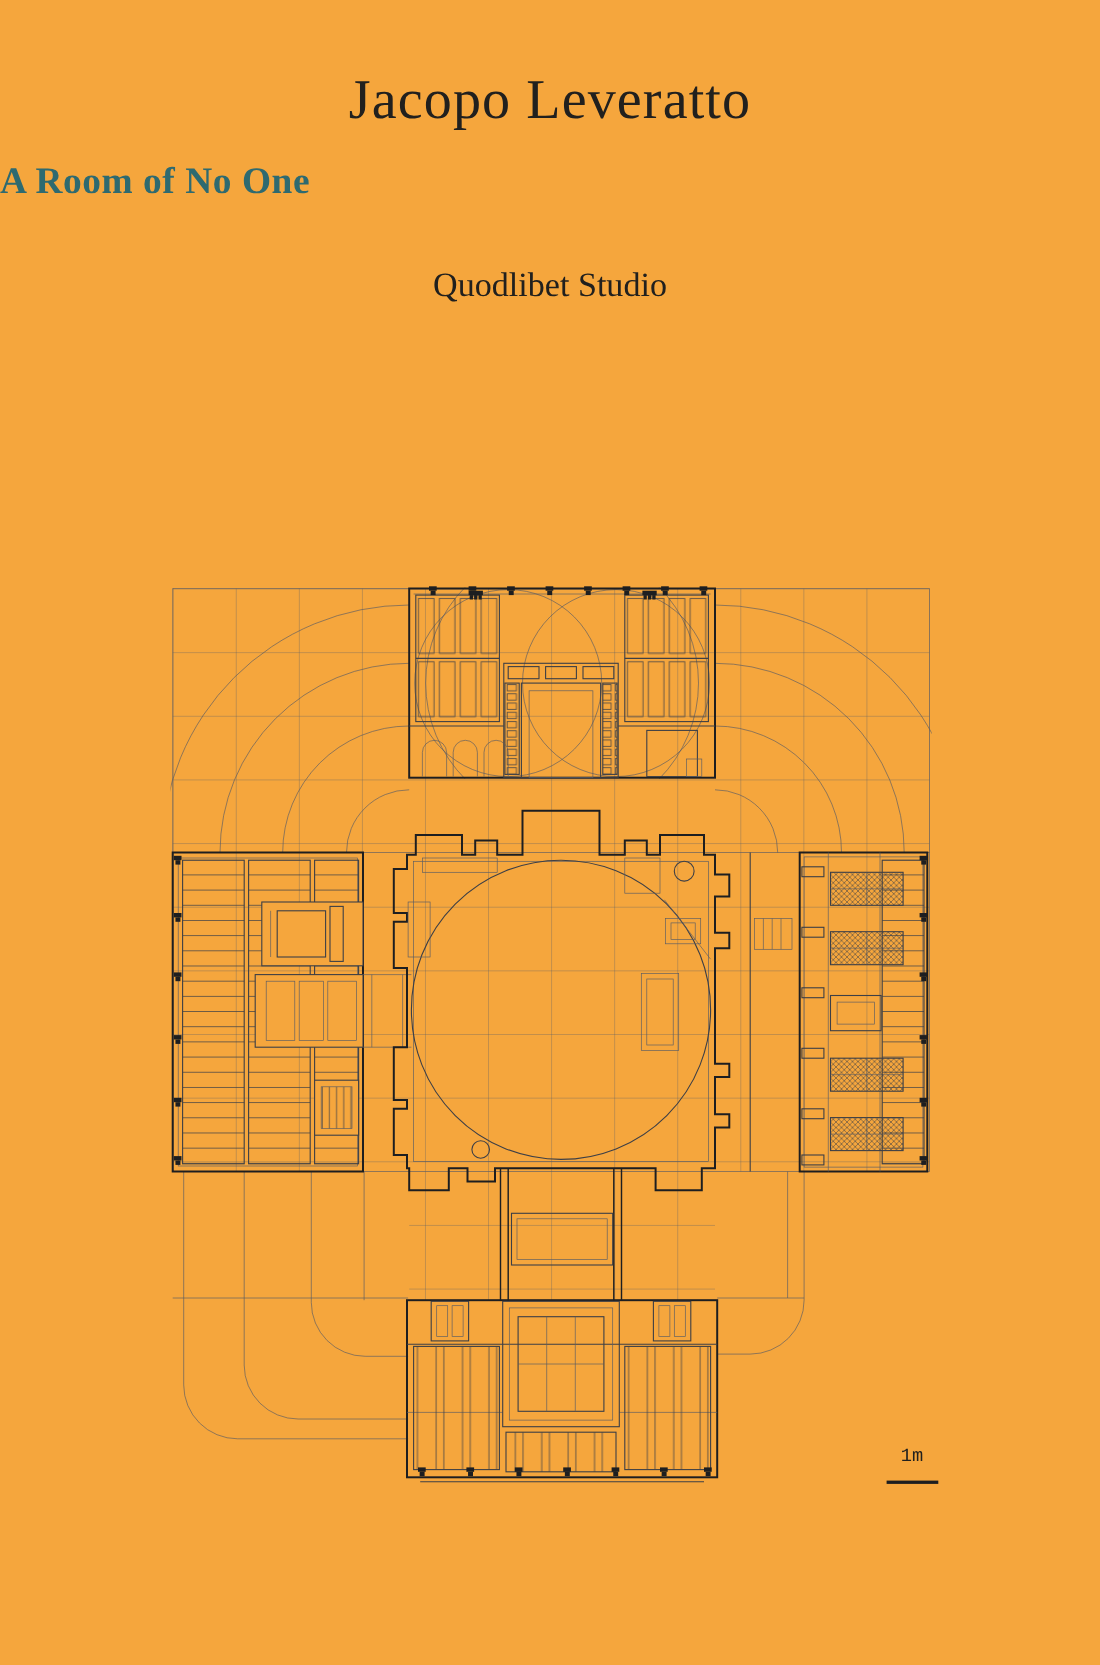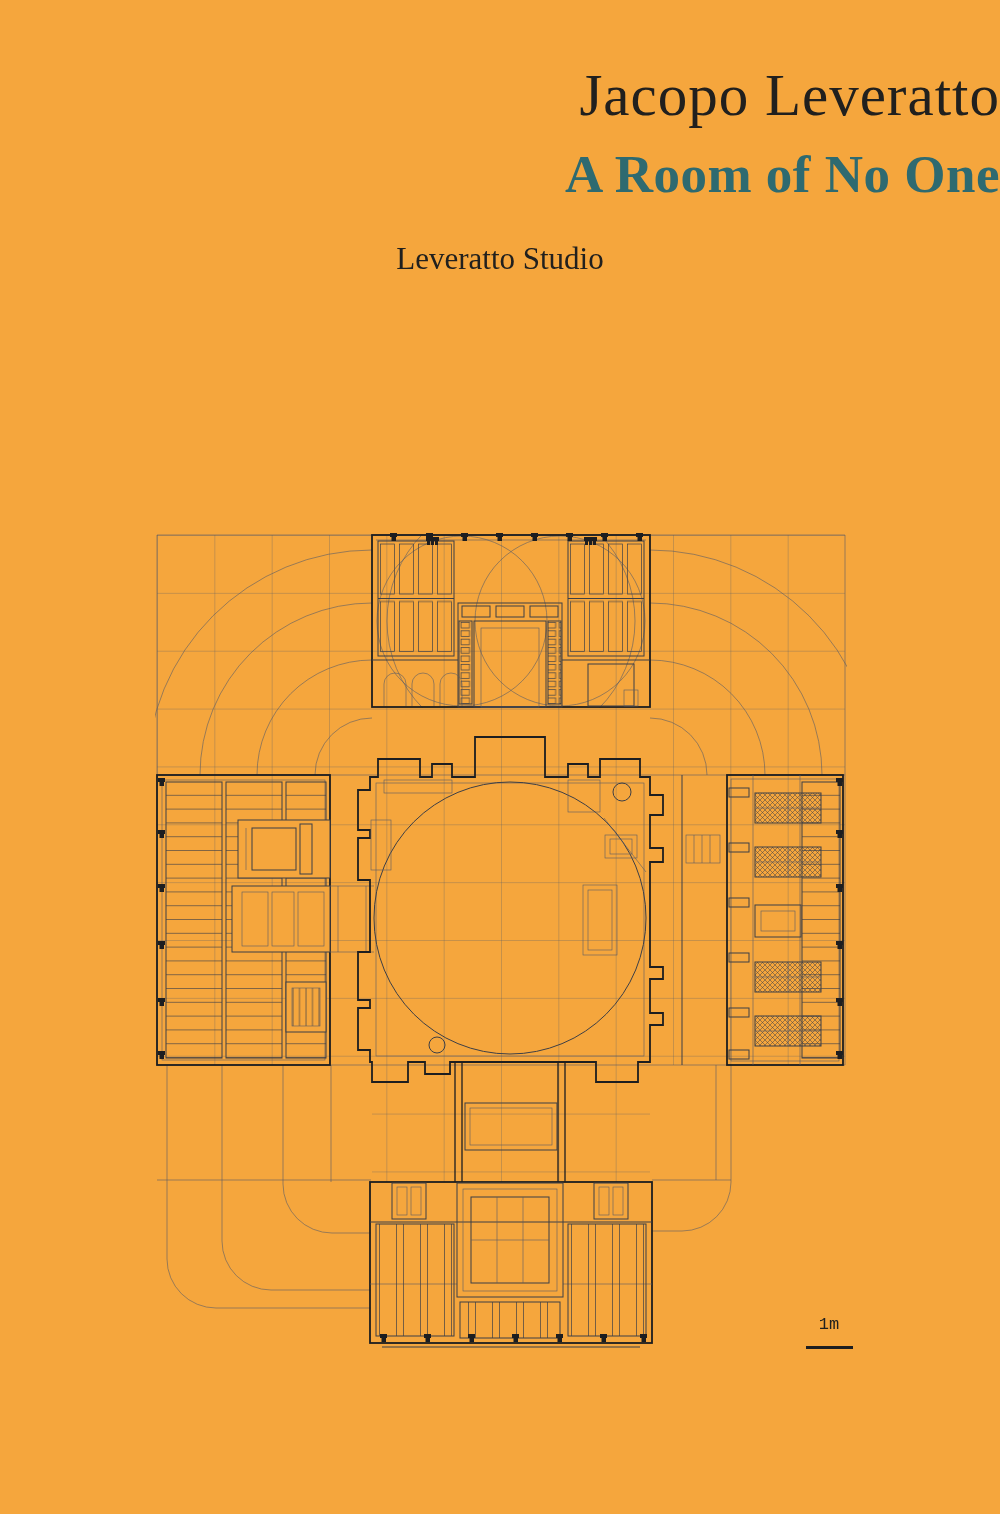--- a/index.html
+++ b/index.html
@@ -1,22 +1,22 @@
 <!DOCTYPE html>
 <html style="--background: #F5A63D; --title_accent: #2E6A70; --text: #21201E; --line_thin: #5A5C64; --line_medium: #3D3F46; --line_thick: #1D1E20;"><head>
 <meta charset="utf-8">
 <style>
   html,body{margin:0;padding:0;background:#888;}
   .cover{position:relative;width:1000px;height:1514px;overflow:hidden;
          background:var(--background,#F5A63D);
          font-family:"Liberation Serif","DejaVu Serif",serif;}
-  .author{position:absolute;top:66px;left:0;width:100%;text-align:right;
-          font-size:59px;line-height:1;color:var(--text,#21201E);letter-spacing:1px;}
-  .title{position:absolute;top:148px;left:0;width:100%;text-align:right;
-         font-size:53px;line-height:1;font-weight:700;color:var(--title_accent,#2E6A70);letter-spacing:0.5px;}
+  .author{position:absolute;top:66px;left:0;width:100%;text-align:center;
+          font-size:51px;line-height:1;color:var(--text,#21201E);letter-spacing:1px;}
+  .title{position:absolute;top:148px;left:0;width:100%;text-align:left;
+         font-size:34px;line-height:1;font-weight:700;color:var(--title_accent,#2E6A70);letter-spacing:0.5px;}
   .publisher{position:absolute;top:243px;left:0;width:100%;text-align:center;
              font-size:31px;line-height:1;color:var(--text,#21201E);}
   .plan-svg{position:absolute;left:0;top:0;}
   .scale{position:absolute;left:799px;top:1316px;width:60px;text-align:center;
          font-size:17px;line-height:1;color:var(--text,#21201E);font-family:Liberation Mono, monospace;}
   .scale-line{position:absolute;left:806px;top:1346px;width:47px;height:3px;
               background:var(--line_thick,#1D1E20);}
   
   svg{fill:none;}
   .st{stroke:var(--line_thick,#1D1E20);stroke-width:1.8;}
@@ -26,21 +26,21 @@
   .sx{stroke:var(--line_medium,#3D3F46);stroke-width:.5;}
   .sn{stroke:var(--line_thin,#5A5C64);stroke-width:.6;}
 </style>
 </head>
 <body>
 
 <div class="cover">
 
   <div class="author">Jacopo Leveratto</div>
   <div class="title">A Room of No One</div>
-  <div class="publisher">Leveratto Studio</div>
+  <div class="publisher">Quodlibet Studio</div>
 
   <svg class="plan-svg" width="1000" height="1514" viewBox="0 0 1000 1514" aria-hidden="true">
     <defs>
       <clipPath id="cp">
           <rect x="155" y="530" width="692" height="822"></rect>
         </clipPath>
       <clipPath id="cpTW">
           <rect x="371" y="534" width="280" height="174"></rect>
         </clipPath>
       <pattern id="grid" x="157" y="535" width="57.333" height="57.857" patternUnits="userSpaceOnUse">

